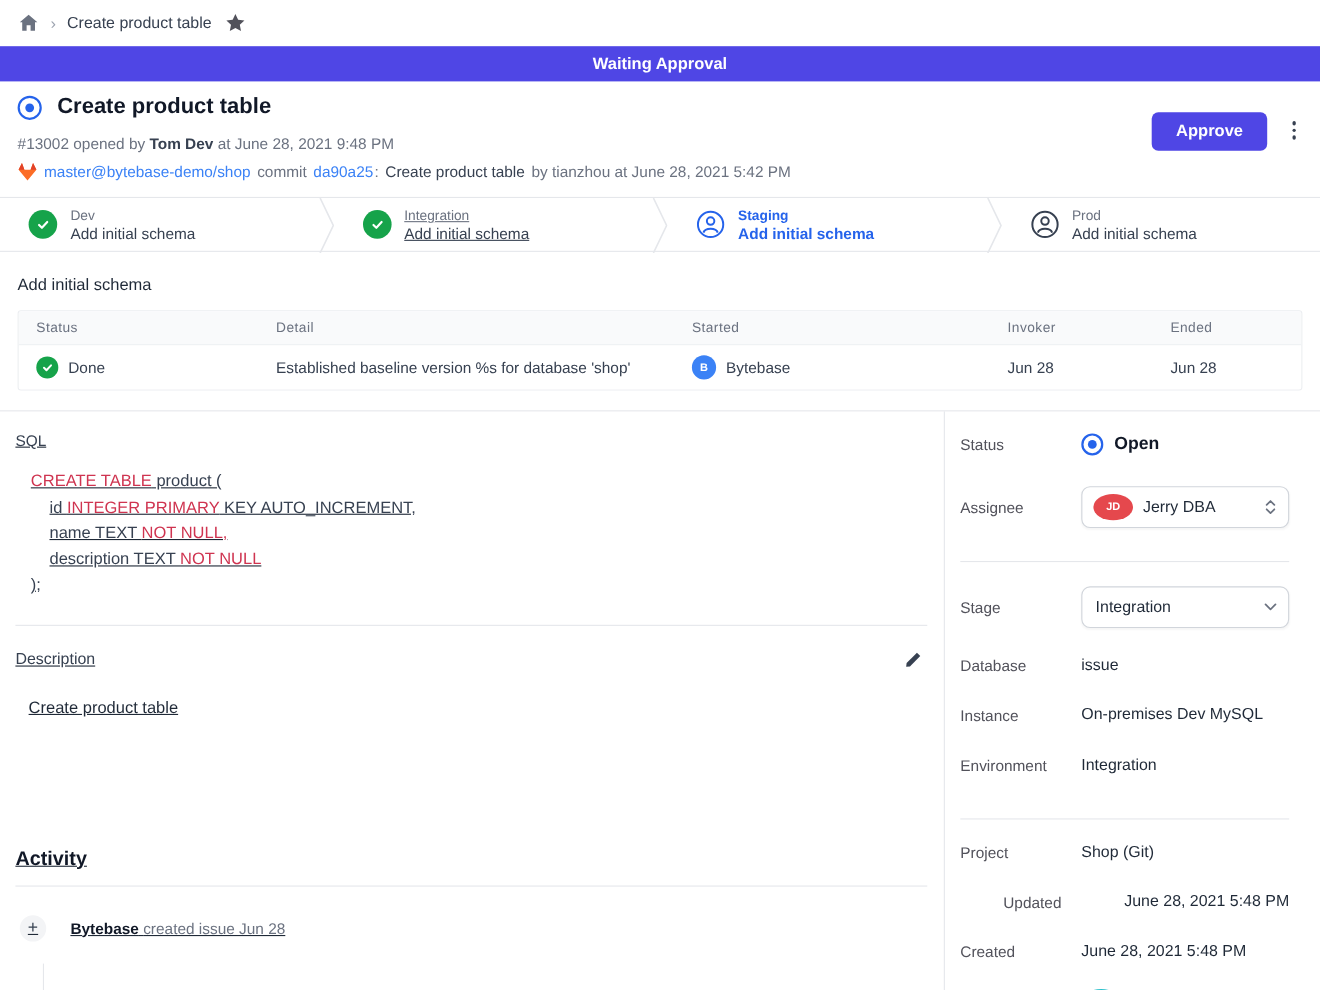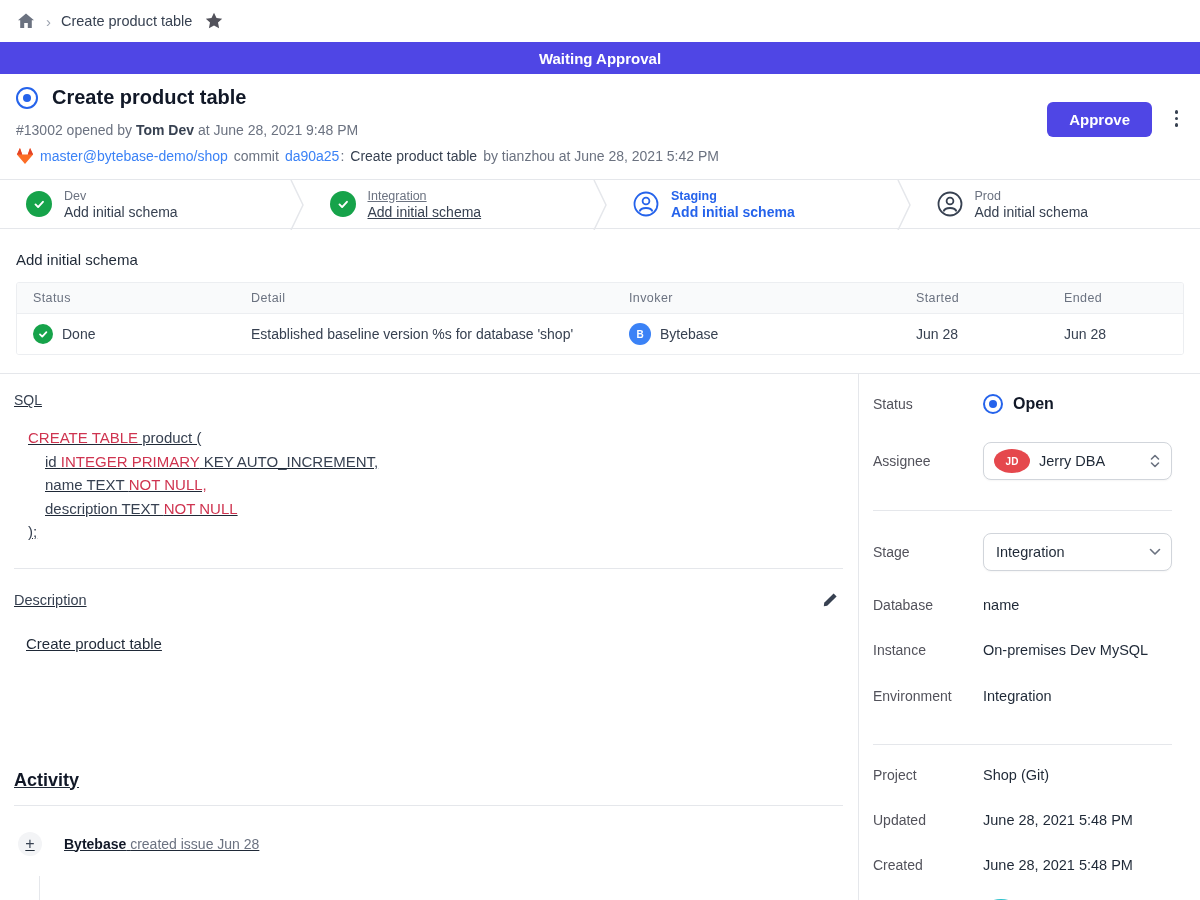--- a/index.html
+++ b/index.html
@@ -223,22 +223,22 @@
       </span>
     </div>
   </div>
 
   <div class="task-section">
     <div class="task-title">Add initial schema</div>
     <div class="task-table">
       <div class="t-head">
         <div>Status</div>
         <div>Detail</div>
+        <div>Started</div>
         <div>Invoker</div>
-        <div>Started</div>
         <div>Ended</div>
       </div>
       <div class="t-row">
         <div class="cell-flex">
           <span class="mini-check">
             <svg width="12" height="12" viewBox="0 0 16 16">
                 <polyline points="4,8.5 7,11.5 12.5,5.5" fill="none" stroke="#fff" stroke-width="2.4" stroke-linecap="round" stroke-linejoin="round"></polyline>
               </svg>
           </span>
           <span>Done</span>
@@ -311,36 +311,36 @@
         <span class="side-label">Stage</span>
         <span class="select-box">
           <span class="grow" style="padding-left:2px;">Integration</span>
           <svg width="12" height="8" viewBox="0 0 12 8">
               <polyline points="1.5,1.5 6,6 10.5,1.5" fill="none" stroke="#6b7280" stroke-width="1.6" stroke-linecap="round" stroke-linejoin="round"></polyline>
             </svg>
         </span>
       </div>
       <div class="side-row" style="margin-bottom:29px;">
         <span class="side-label">Database</span>
-        <span class="side-value">name</span>
+        <span class="side-value">issue</span>
       </div>
       <div class="side-row" style="margin-bottom:30px;">
         <span class="side-label">Instance</span>
         <span class="side-value">On-premises Dev MySQL</span>
       </div>
       <div class="side-row" style="margin-bottom:40px;">
         <span class="side-label">Environment</span>
         <span class="side-value">Integration</span>
       </div>
       <div class="side-div"></div>
       <div class="side-row" style="margin-bottom:29px;">
         <span class="side-label">Project</span>
         <span class="side-value">Shop (Git)</span>
       </div>
-      <div class="side-row" style="margin-bottom:29px;">
+      <div class="side-row" style="margin-bottom:29px;justify-content:flex-end;">
         <span class="side-label">Updated</span>
         <span class="side-value">June 28, 2021 5:48 PM</span>
       </div>
       <div class="side-row" style="margin-bottom:26px;">
         <span class="side-label">Created</span>
         <span class="side-value">June 28, 2021 5:48 PM</span>
       </div>
       <div class="side-row">
         <span class="side-label">Creator</span>
         <span class="side-value cell-flex">

